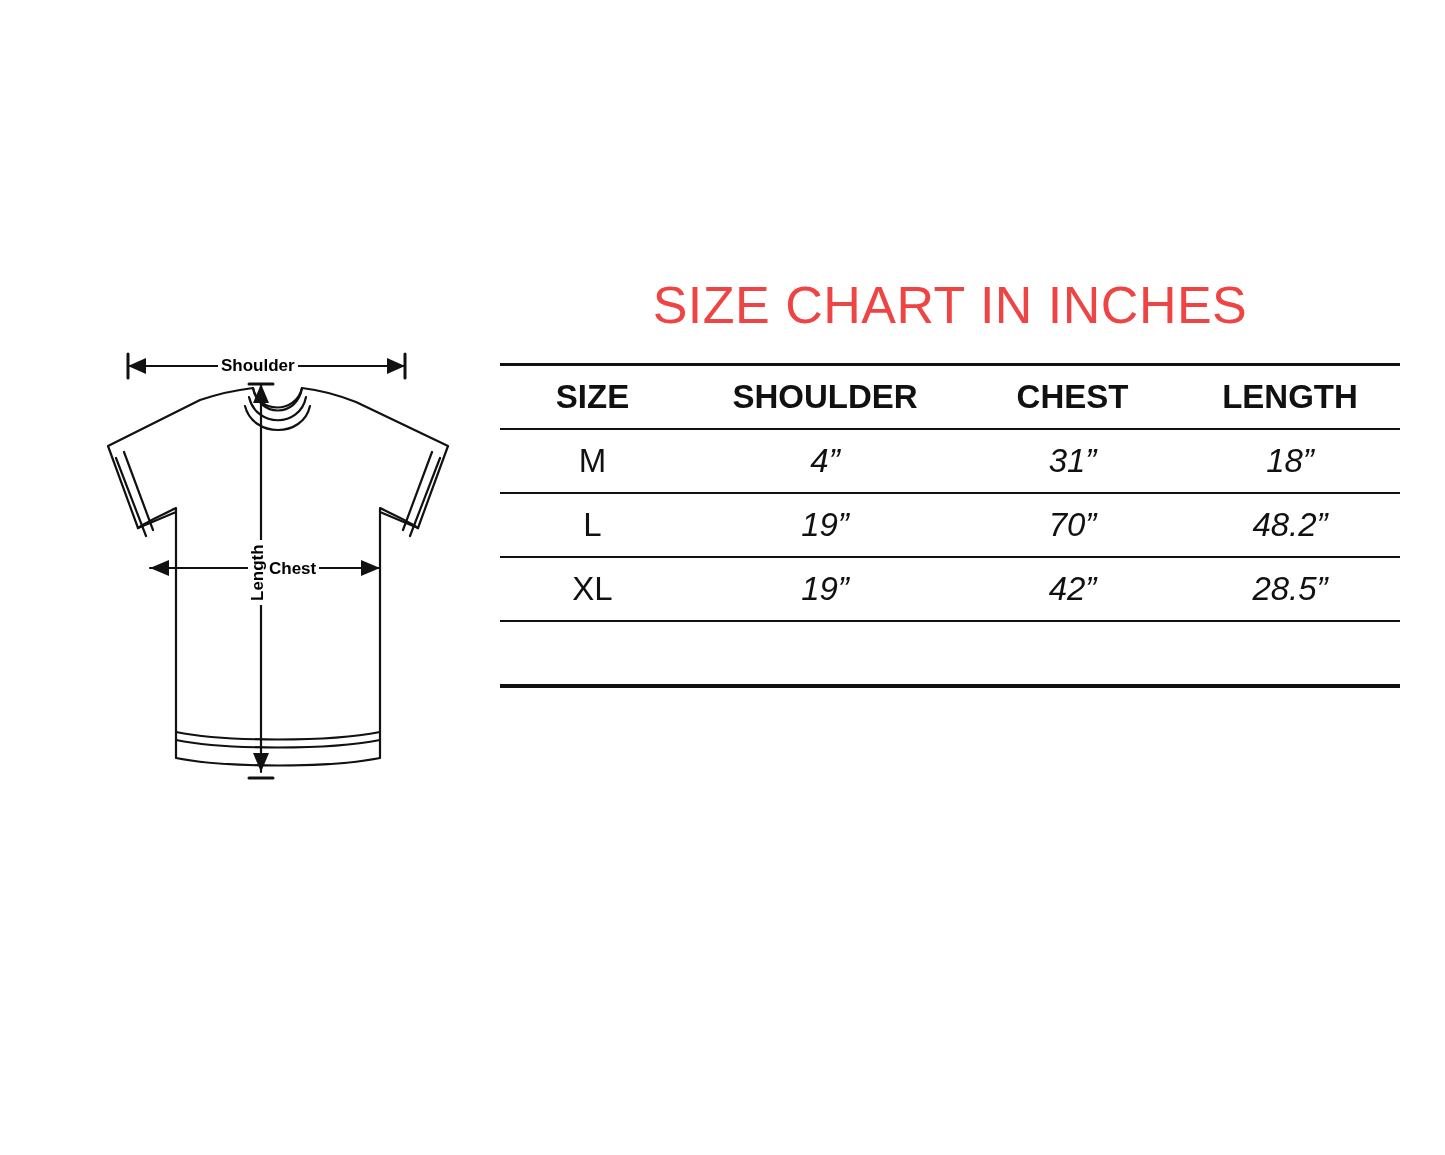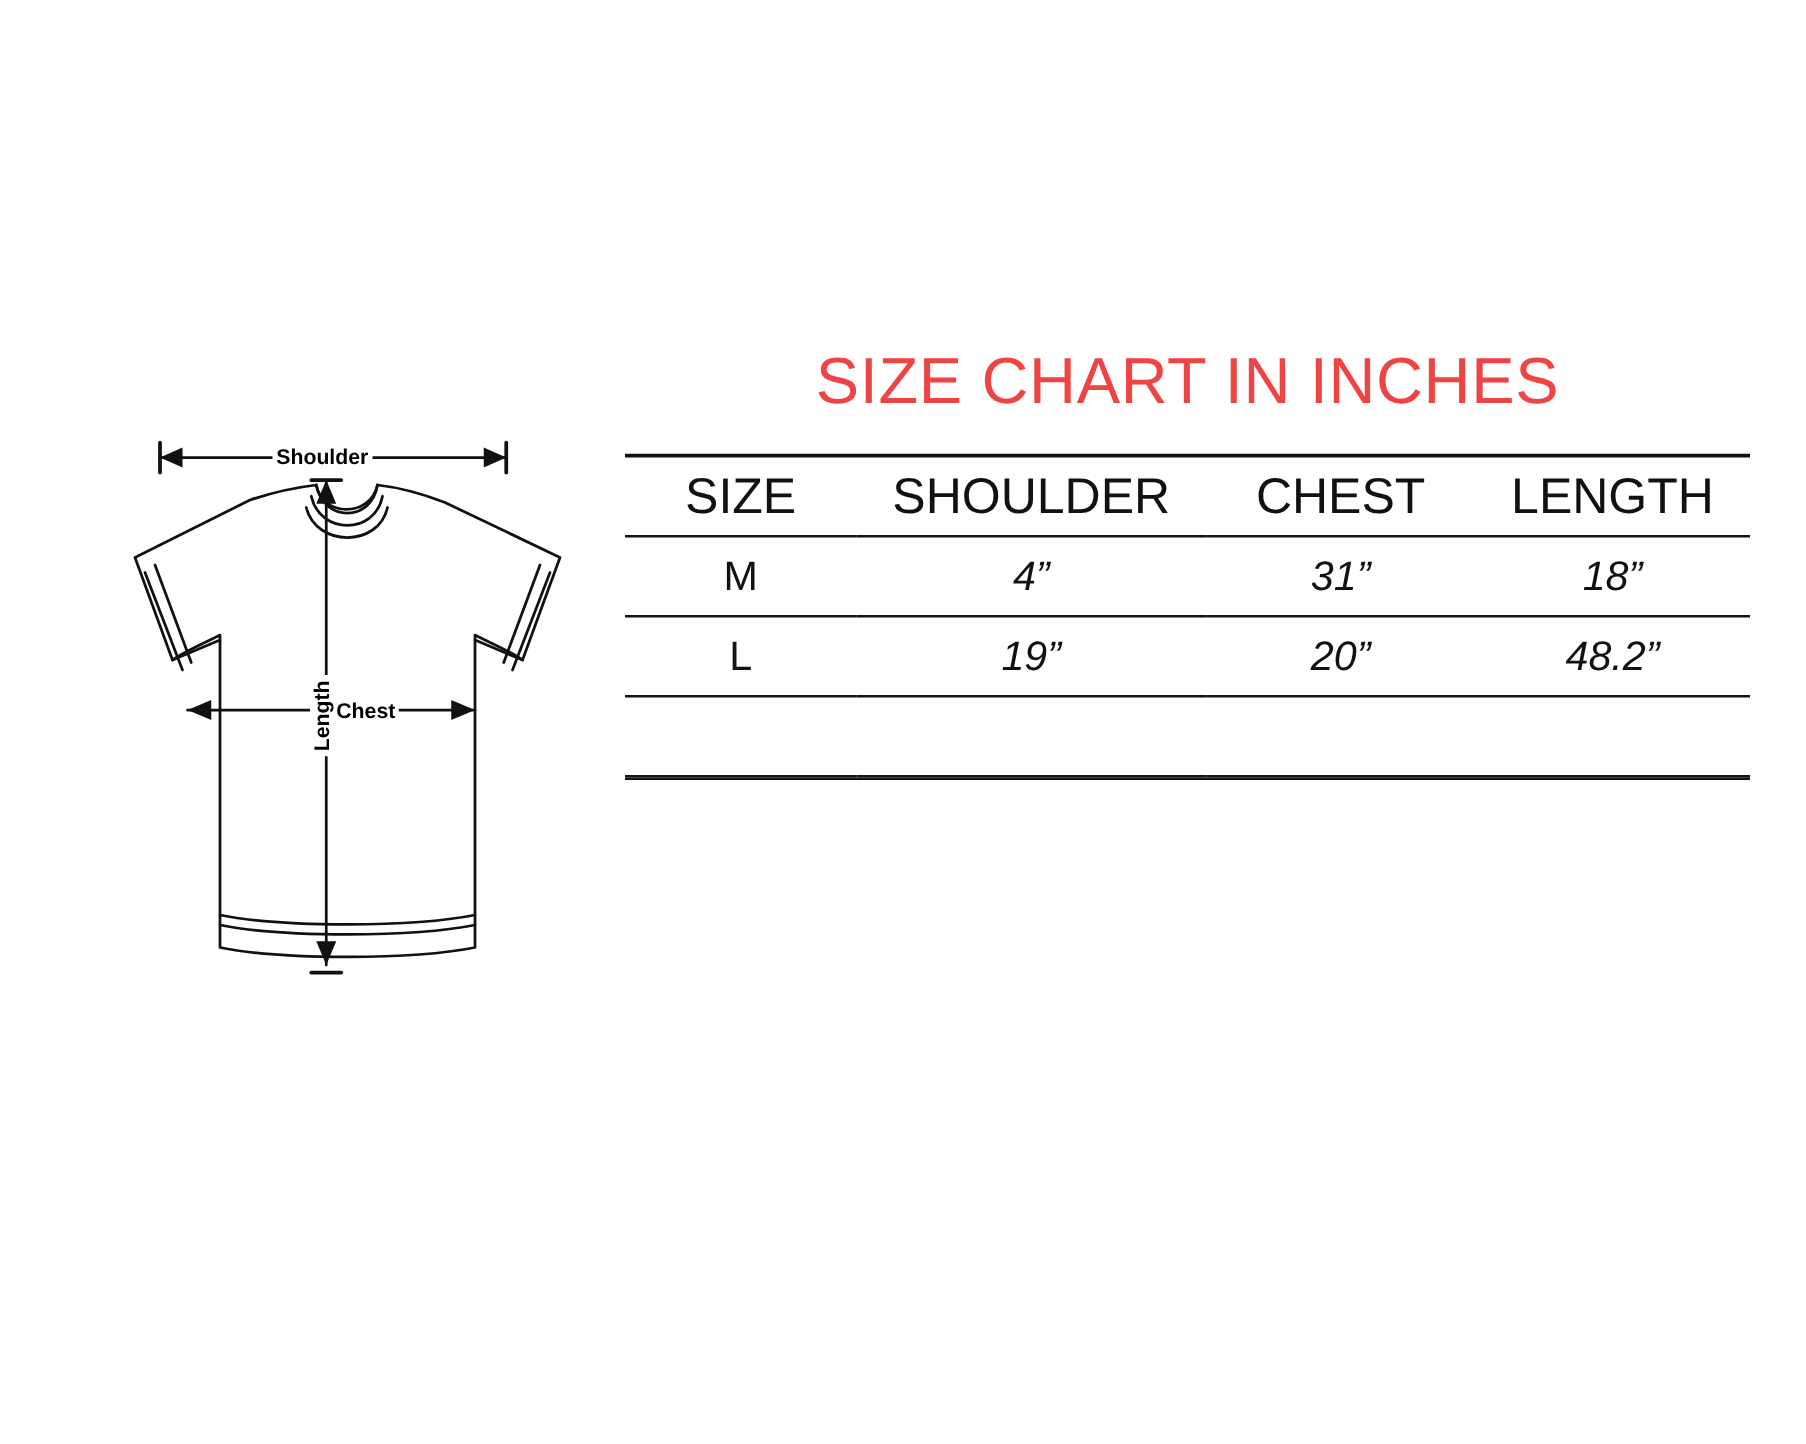--- a/index.html
+++ b/index.html
@@ -85,22 +85,22 @@
   
   .rule {
     height: 3px;
     background: #111;
     width: 900px;
   }
   .rule.thin {
     height: 2px;
   }
   thead th {
-    font-size: 40px;
-    font-weight: normal;
+    font-size: 33px;
+    font-weight: bold;
     height: 62px;
     font-family: "Liberation Sans", sans-serif;
   }
   tbody td {
     font-size: 33px;
     height: 62px;
     font-family: "Liberation Sans", sans-serif;
   }
   tbody td.size-cell {
     font-style: normal;
@@ -223,22 +223,28 @@
     <tbody>
       <tr>
         <td class="col-size size-cell">M</td>
         <td class="col-shoulder val">4”</td>
         <td class="col-chest val">31”</td>
         <td class="col-length val">18”</td>
       </tr>
       <tr>
         <td class="col-size size-cell">L</td>
         <td class="col-shoulder val">19”</td>
-        <td class="col-chest val">20”</td>
+        <td class="col-chest val">70”</td>
         <td class="col-length val">48.2”</td>
+      </tr>
+      <tr>
+        <td class="col-size size-cell">XL</td>
+        <td class="col-shoulder val">19”</td>
+        <td class="col-chest val">42”</td>
+        <td class="col-length val">28.5”</td>
       </tr>
       <tr class="gap-row">
         <td class="col-size"></td>
         <td class="col-shoulder"></td>
         <td class="col-chest"></td>
         <td class="col-length"></td>
       </tr>
     </tbody>
   </table>
 

